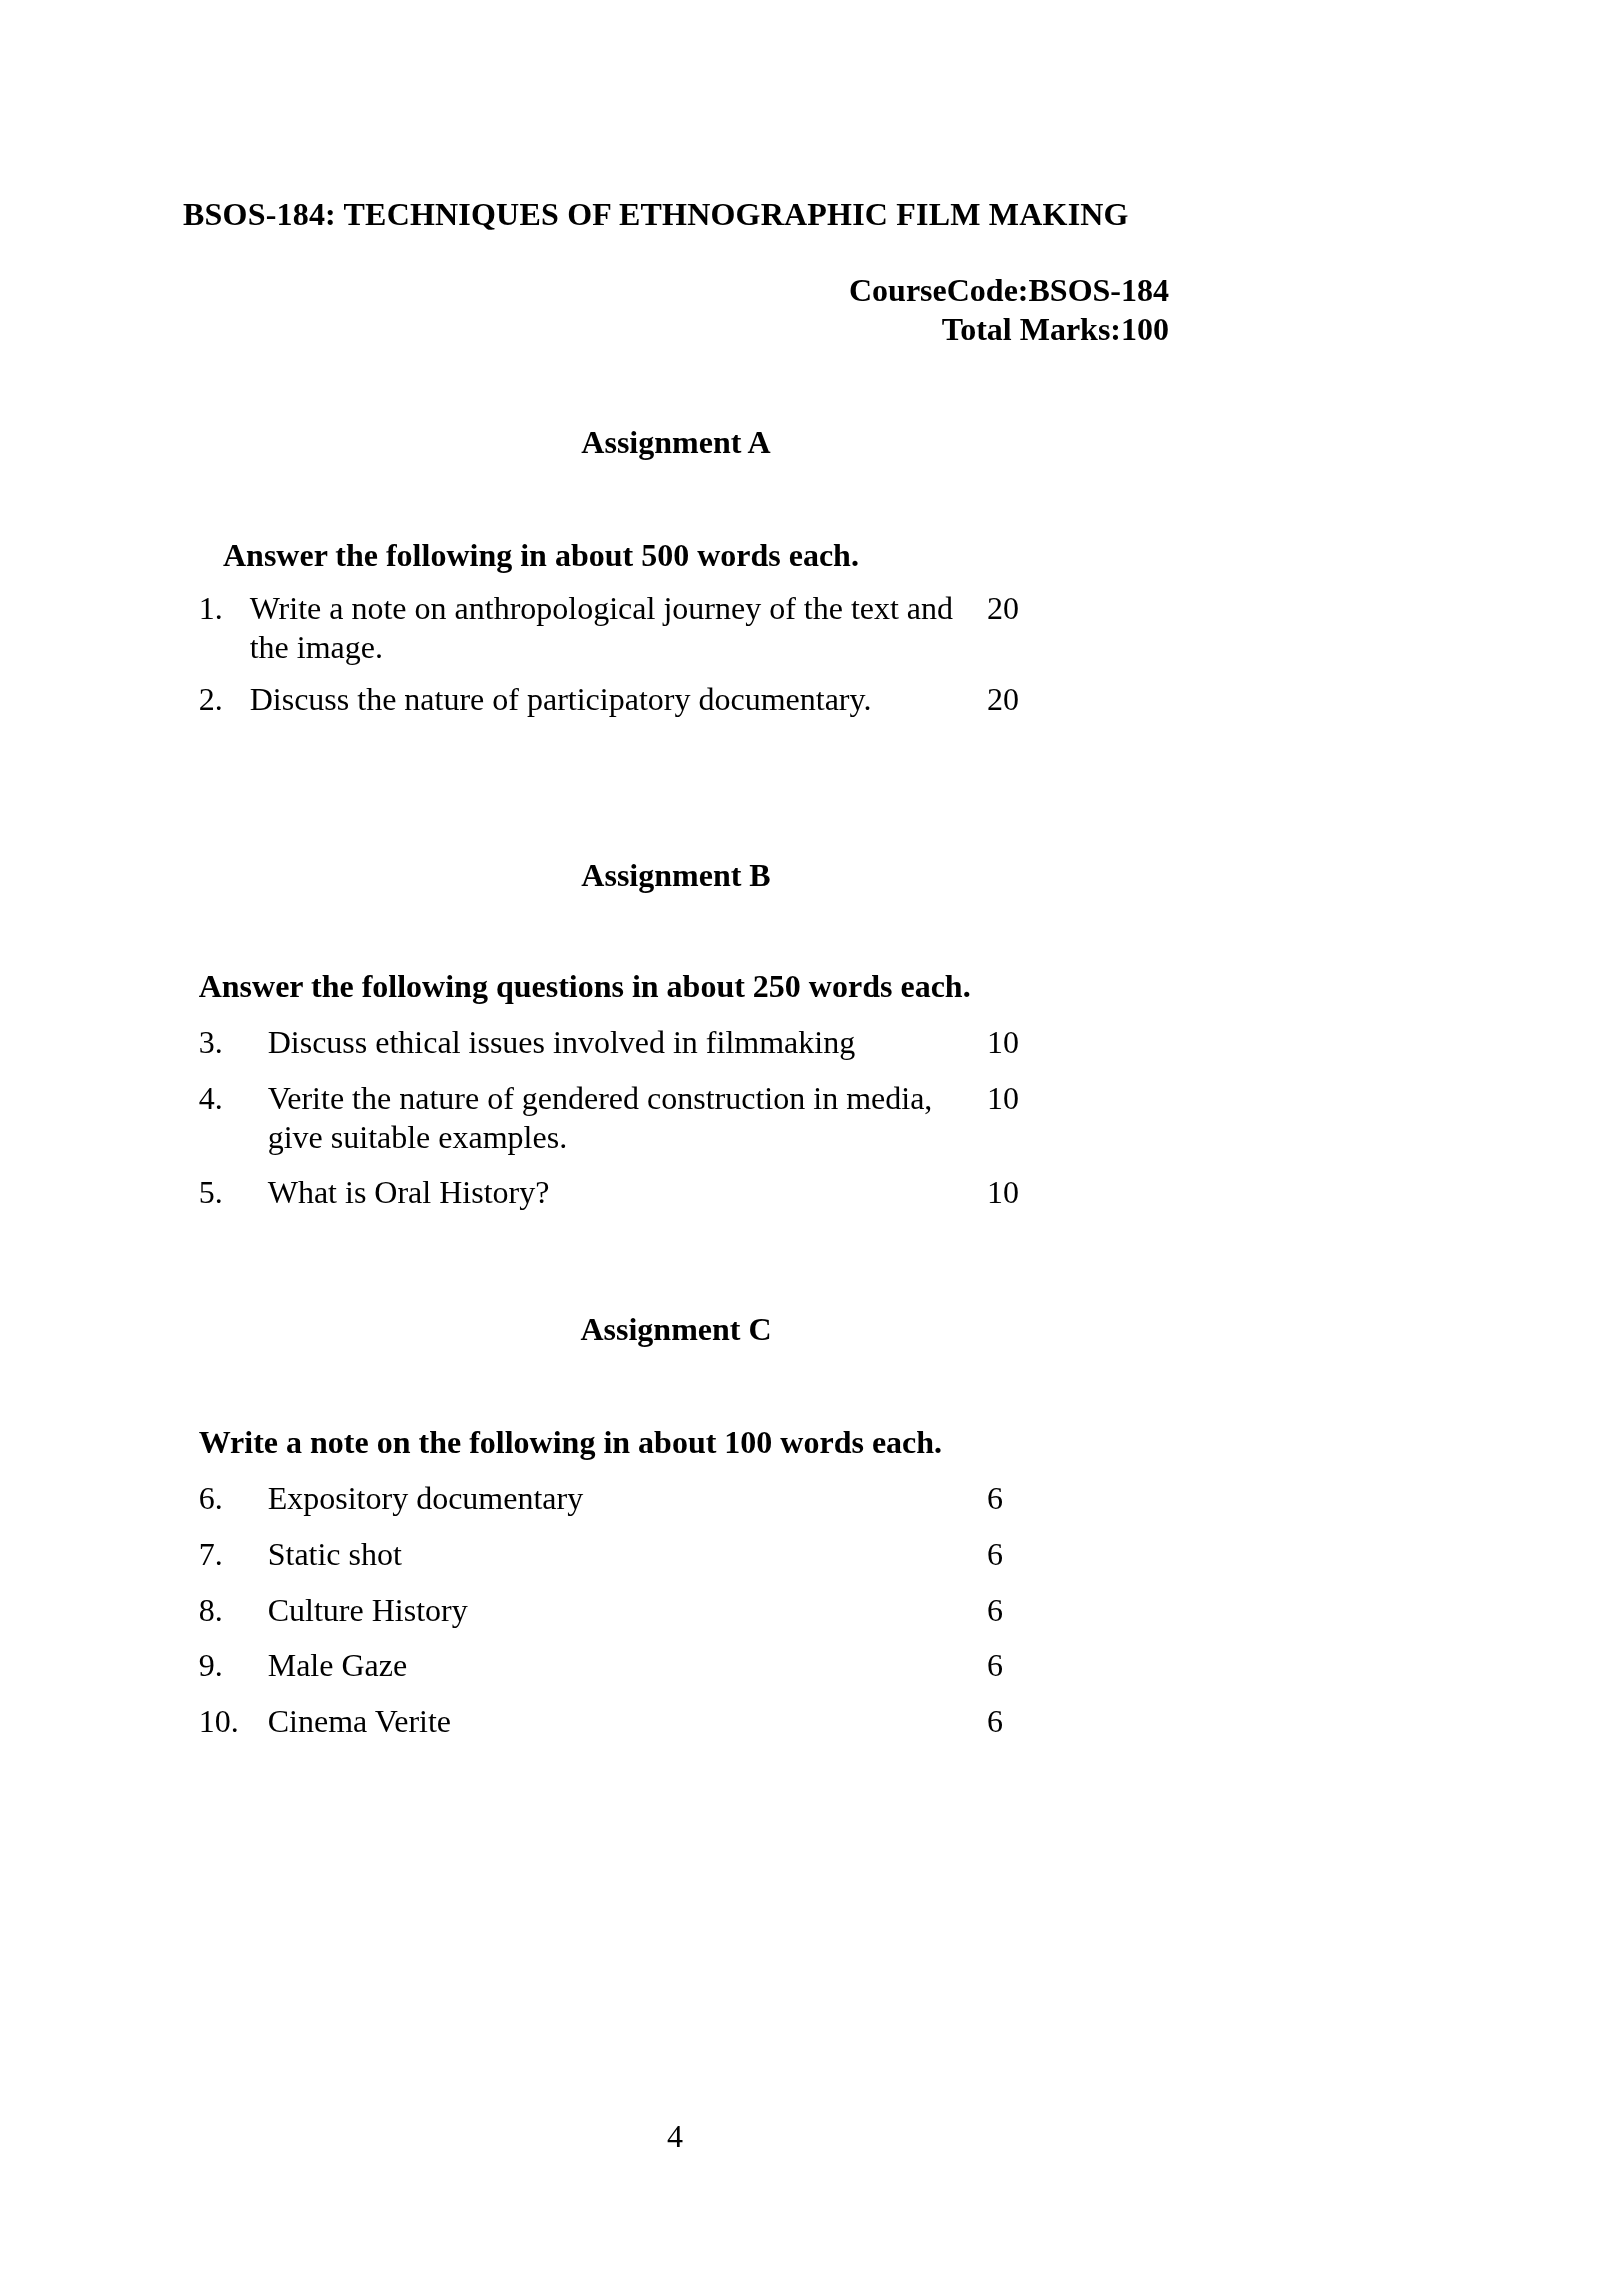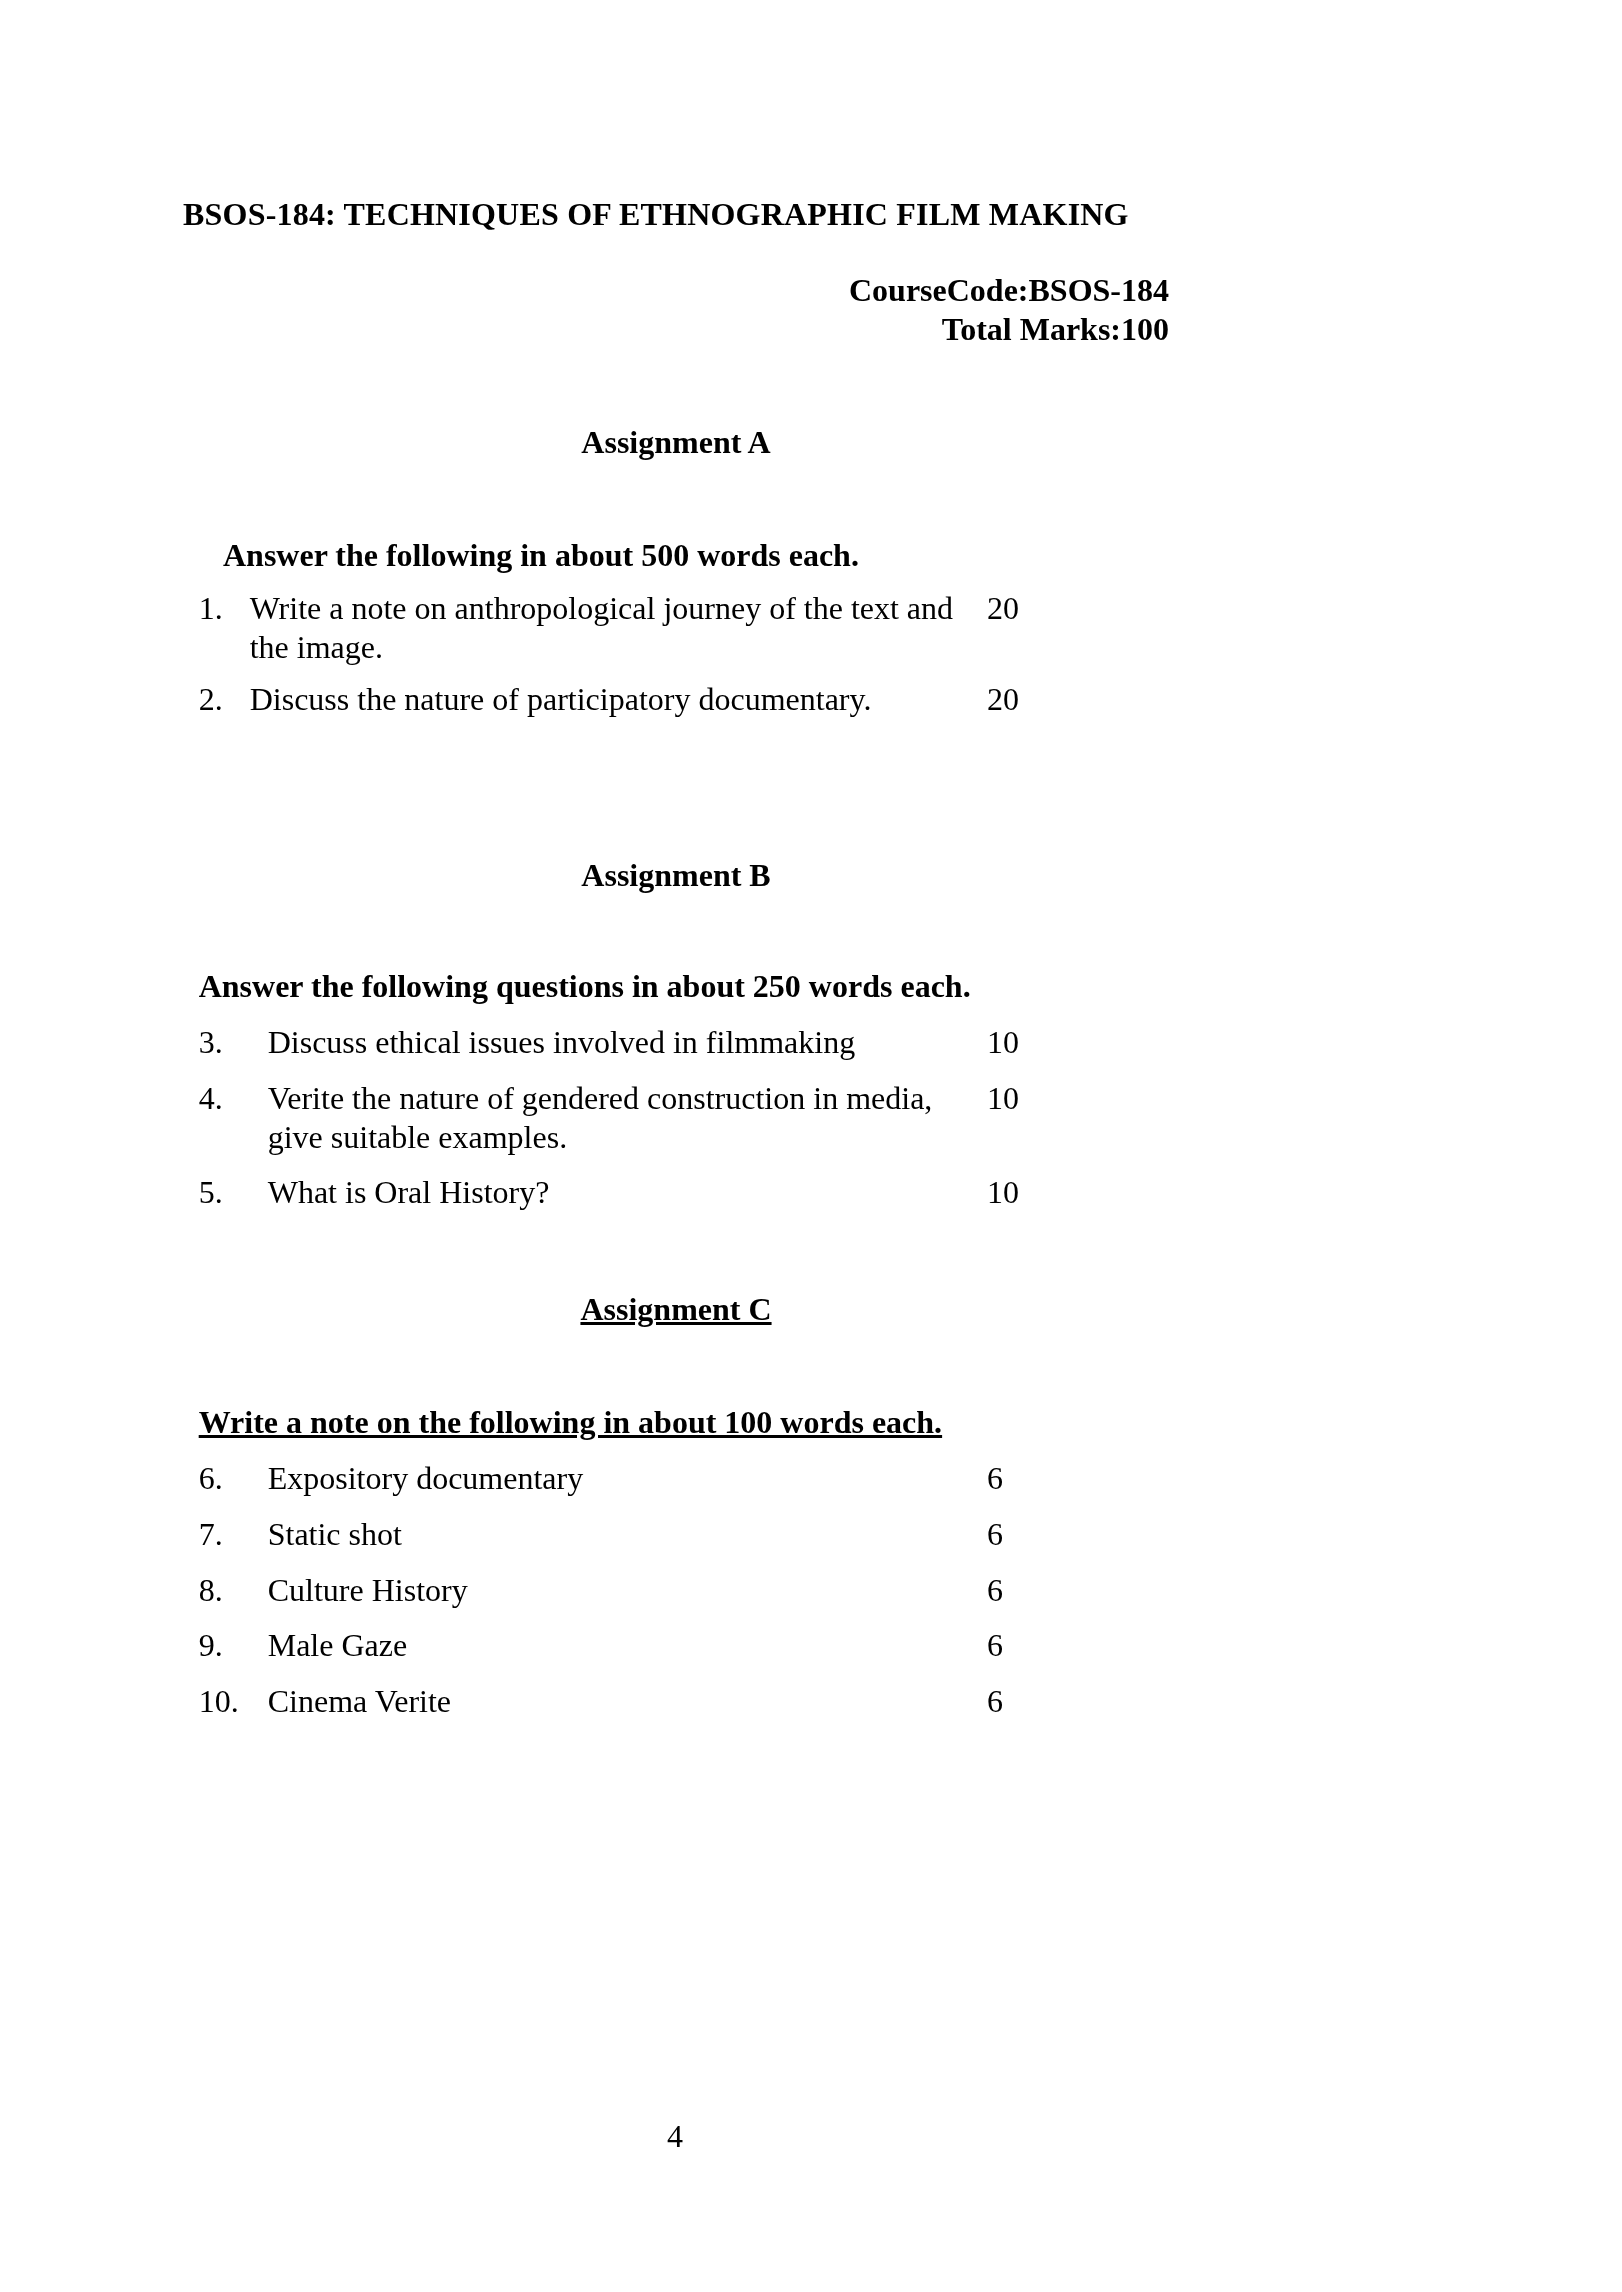--- a/index.html
+++ b/index.html
@@ -34,28 +34,28 @@
     margin-top: 37px;
     font-weight: bold;
     text-align: right;
   }
   .section-heading {
     font-weight: bold;
     text-align: center;
   }
   .heading-a { margin-top: 74px; }
   .heading-b { margin-top: 137px; }
-  .heading-c { margin-top: 78px; text-decoration: underline; }
+  .heading-c { margin-top: 98px; }
   .instruction {
     font-weight: bold;
     margin-left: 15.7px;
   }
   .instr-a { margin-top: 74px; margin-left: 40px; }
   .instr-b { margin-top: 72px; }
-  .instr-c { margin-top: 74px; text-decoration: underline; }
+  .instr-c { margin-top: 74px; }
   .q-row {
     display: flex;
     margin-left: 15.7px;
     margin-top: 16.7px;
   }
   .q-row.sec-a { margin-top: 13.7px; }
   .q-num {
     flex: 0 0 auto;
   }
   .sec-a .q-num { width: 51px; }

